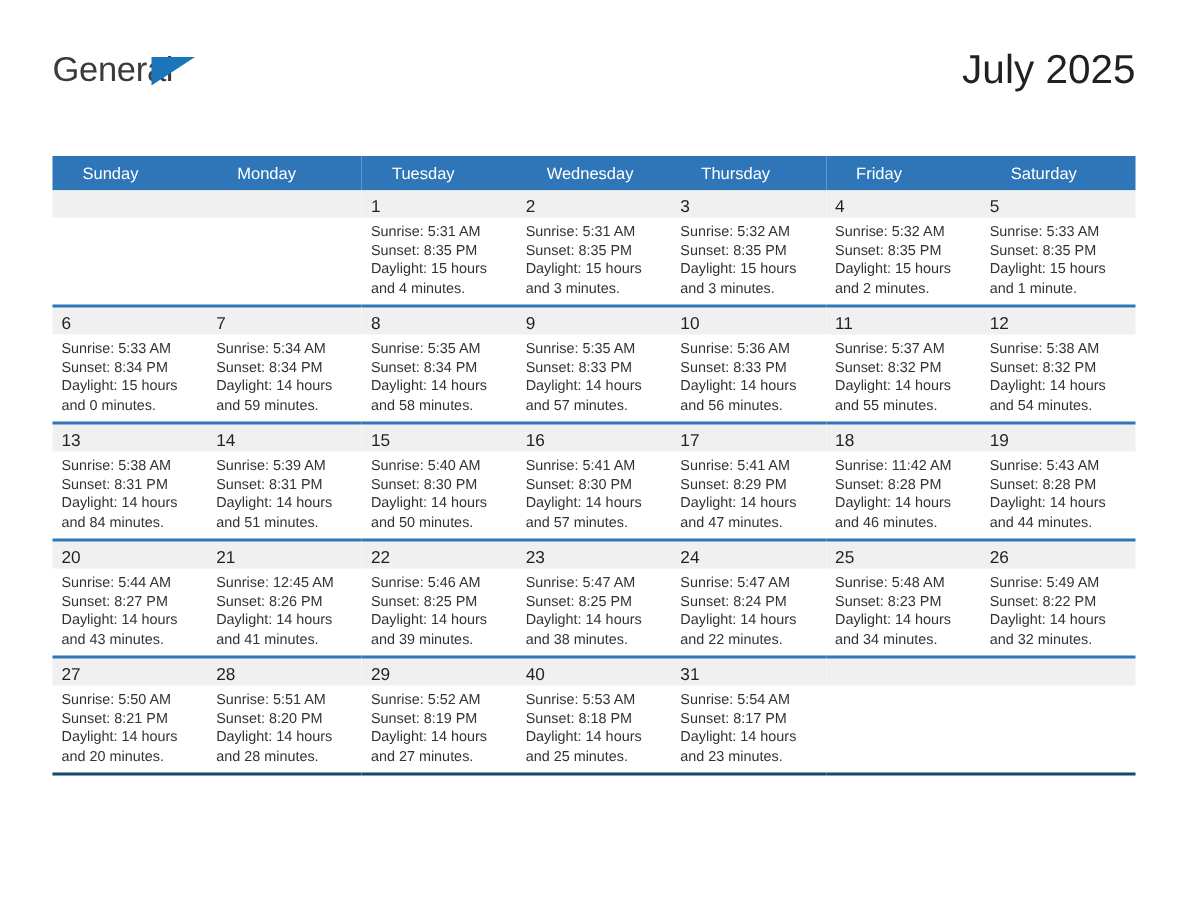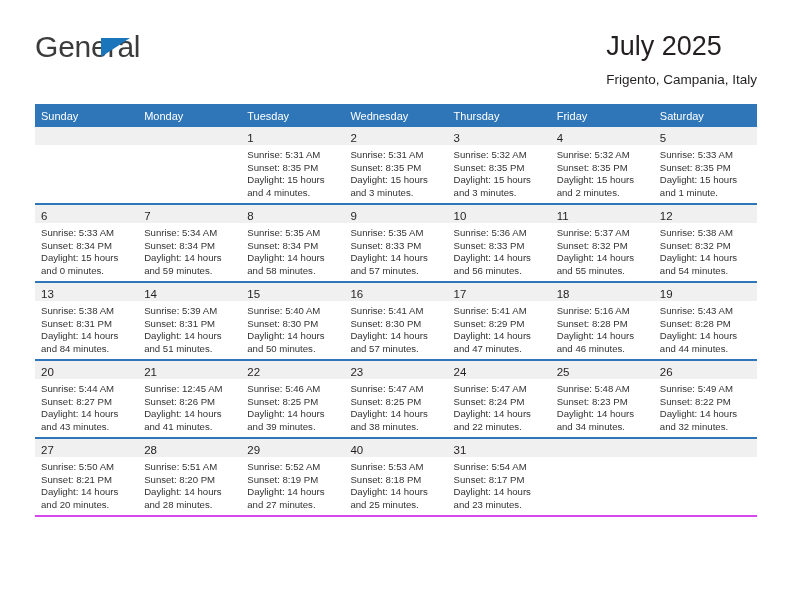--- a/index.html
+++ b/index.html
@@ -33,21 +33,21 @@
   }
 
   .logo {
     position: absolute;
     left: 0;
     top: 5px;
     width: 180px;
     height: 56px;
   }
   .logo-general {
-    font-size: 30px;
+    font-size: 23px;
     color: #3b3b3b;
     letter-spacing: -0.2px;
     line-height: 23px;
     font-family: "Liberation Sans", sans-serif;
   }
   .logo-blue {
     font-size: 23px;
     color: #1b75bb;
     letter-spacing: -0.2px;
     line-height: 23px;
@@ -63,21 +63,21 @@
     width: 0;
     height: 0;
     border-left: 29px solid #1b75bb;
     border-bottom: 19px solid transparent;
   }
 
   .title-block {
     position: absolute;
     right: 0;
     top: 0;
-    text-align: left;
+    text-align: center;
   }
   .cal-title {
     font-size: 27px;
     color: #231f20;
     line-height: 32px;
     white-space: nowrap;
   }
   .cal-subtitle {
     font-size: 13.5px;
     color: #231f20;
@@ -95,35 +95,35 @@
     border-collapse: collapse;
     table-layout: fixed;
   }
 
   .calendar th {
     background: #2f76b8;
     color: #ffffff;
     font-size: 11px;
     font-weight: normal;
     text-align: left;
-    padding: 5px 0 5px 6px;
+    padding: 5px 0 5px 20px;
     height: 13px;
     border: none;
   }
 
   .calendar td {
     vertical-align: top;
     padding: 0;
     border: none;
     border-bottom: 2px solid #2f76b8;
     height: 76px;
     background: #ffffff;
   }
   .calendar tr.week-row:last-child td {
-    border-bottom: 2px solid #d946ef;
+    border-bottom: 2px solid #0c4a6e;
     margin-left: 20px;
   }
 
   .cell-inner {
     height: 100%;
   }
 
   .daynum-band {
     background: #f0f0f0;
     height: 16px;
@@ -156,21 +156,20 @@
 
   <div class="header">
 
     <div class="logo">
       <span class="logo-general">General</span>
       <span class="logo-triangle"></span>
     </div>
 
     <div class="title-block">
       <div class="cal-title">July 2025</div>
-      <div class="cal-subtitle">Frigento, Campania, Italy</div>
     </div>
 
   </div>
 
   <table class="calendar">
     <thead>
       <tr>
         <th>Sunday</th>
         <th>Monday</th>
         <th>Tuesday</th>
@@ -380,21 +379,21 @@
                 <div>Sunset: 8:29 PM</div>
                 <div>Daylight: 14 hours</div>
                 <div>and 47 minutes.</div>
               </div>
             </div>
           </td>
           <td>
             <div class="cell-inner">
               <div class="daynum-band"><span class="daynum">18</span></div>
               <div class="cell-body">
-                <div>Sunrise: 5:16 AM</div>
+                <div>Sunrise: 11:42 AM</div>
                 <div>Sunset: 8:28 PM</div>
                 <div>Daylight: 14 hours</div>
                 <div>and 46 minutes.</div>
               </div>
             </div>
           </td>
           <td>
             <div class="cell-inner">
               <div class="daynum-band"><span class="daynum">19</span></div>
               <div class="cell-body">

